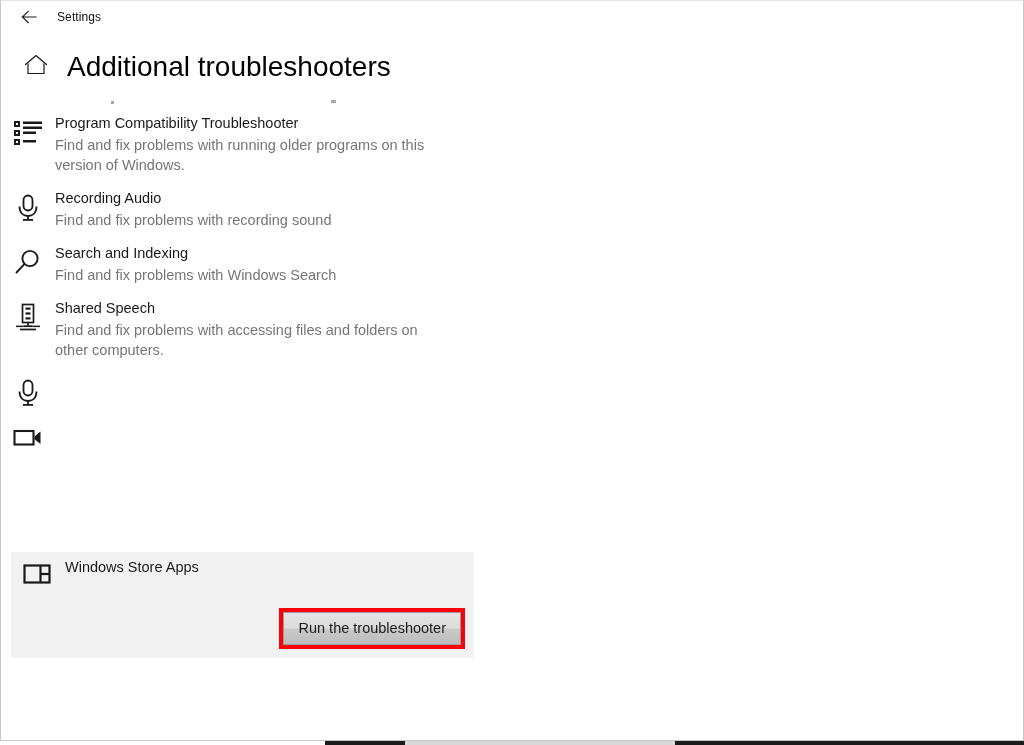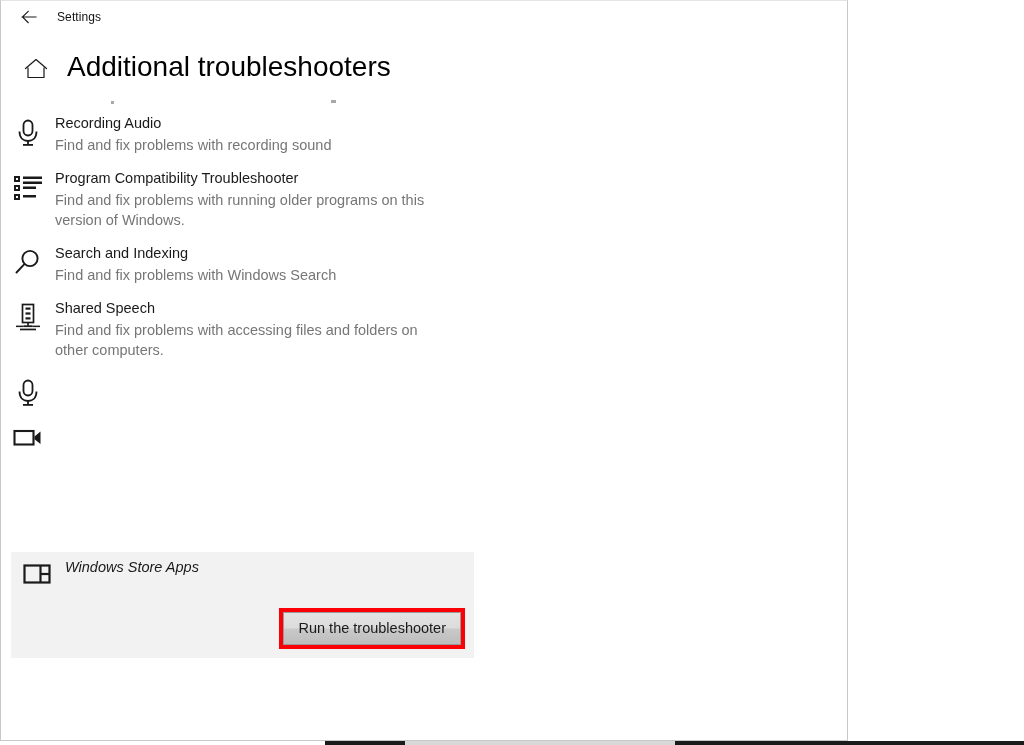--- a/index.html
+++ b/index.html
@@ -13,21 +13,21 @@
     height: 745px;
     overflow: hidden;
     font-family: "Liberation Sans", sans-serif;
     -webkit-font-smoothing: antialiased;
   }
 
   #app-window {
     position: absolute;
     left: 0;
     top: 0;
-    width: 848px;
+    width: 1024px;
     height: 741px;
     background: #ffffff;
     border-left: 1px solid #c8c8c8;
     border-right: 1px solid #c8c8c8;
     border-top: 1px solid #e4e4e4;
     border-bottom: 1px solid #c8c8c8;
     box-sizing: border-box;
     overflow: hidden;
   }
 
@@ -59,21 +59,21 @@
     margin-left: 6px;
     letter-spacing: 0.1px;
   }
 
   
   #page-header {
     position: absolute;
     left: 0;
     top: 48px;
     display: flex;
-    align-items: flex-end;
+    align-items: center;
   }
   #home-icon-wrap {
     width: 42px;
     display: flex;
     justify-content: center;
     align-items: center;
     margin-left: 14px;
   }
   #page-title {
     font-size: 28px;
@@ -147,21 +147,21 @@
   
   #selected-panel {
     position: absolute;
     left: 10px;
     top: 551px;
     width: 463px;
     background: #f2f2f2;
     box-sizing: border-box;
     padding-bottom: 10px;
   }
-  #selected-panel .ts-item { background: transparent; padding-bottom: 4px; font-style: italic; }
+  #selected-panel .ts-item { background: transparent; padding-bottom: 4px; }
 
   #action-row {
     display: flex;
     justify-content: flex-end;
     padding-right: 9px;
     margin-top: 18px;
     height: 40px;
     position: relative;
     text-align: right;
   }
@@ -256,35 +256,20 @@
       <div class="clip-inner">
         <svg width="440" height="26" viewBox="0 0 440 26">
           <rect x="100" y="19" width="3" height="3" fill="#9a9a9a"></rect>
           <rect x="320" y="18" width="5" height="3" fill="#9a9a9a"></rect>
         </svg>
       </div>
     </div>
 
     <div class="ts-item">
       <div class="ts-icon">
-        <svg width="30" height="30" viewBox="0 0 30 30">
-          <rect x="10.5" y="2.5" width="9" height="15" rx="4.5" ry="4.5" fill="none" stroke="#1a1a1a" stroke-width="1.8"></rect>
-          <path d="M6.5 13.5 C6.5 20.5 11 23 15 23 C19 23 23.5 20.5 23.5 13.5" fill="none" stroke="#1a1a1a" stroke-width="1.8"></path>
-          <rect x="14.1" y="22.5" width="1.8" height="4" fill="#1a1a1a"></rect>
-          <rect x="10" y="26" width="10" height="1.8" fill="#1a1a1a"></rect>
-        </svg>
-      </div>
-      <div class="ts-text">
-        <p class="ts-title">Recording Audio</p>
-        <p class="ts-desc">Find and fix problems with recording sound</p>
-      </div>
-    </div>
-
-    <div class="ts-item">
-      <div class="ts-icon">
         <svg width="30" height="28" viewBox="0 0 30 28">
           <rect x="1" y="3" width="6" height="6" fill="#1a1a1a"></rect>
           <rect x="3" y="5" width="2" height="2" fill="#ffffff"></rect>
           <rect x="1" y="12" width="6" height="6" fill="#1a1a1a"></rect>
           <rect x="3" y="14" width="2" height="2" fill="#ffffff"></rect>
           <rect x="1" y="21" width="6" height="6" fill="#1a1a1a"></rect>
           <rect x="3" y="23" width="2" height="2" fill="#ffffff"></rect>
           <rect x="10" y="3.5" width="19" height="2.5" fill="#1a1a1a"></rect>
           <rect x="10" y="8.5" width="19" height="2.5" fill="#1a1a1a"></rect>
           <rect x="10" y="13.5" width="13" height="2.5" fill="#1a1a1a"></rect>
@@ -292,20 +277,35 @@
         </svg>
       </div>
       <div class="ts-text">
         <p class="ts-title">Program Compatibility Troubleshooter</p>
         <p class="ts-desc">Find and fix problems with running older programs on this version of Windows.</p>
       </div>
     </div>
 
     <div class="ts-item">
       <div class="ts-icon">
+        <svg width="30" height="30" viewBox="0 0 30 30">
+          <rect x="10.5" y="2.5" width="9" height="15" rx="4.5" ry="4.5" fill="none" stroke="#1a1a1a" stroke-width="1.8"></rect>
+          <path d="M6.5 13.5 C6.5 20.5 11 23 15 23 C19 23 23.5 20.5 23.5 13.5" fill="none" stroke="#1a1a1a" stroke-width="1.8"></path>
+          <rect x="14.1" y="22.5" width="1.8" height="4" fill="#1a1a1a"></rect>
+          <rect x="10" y="26" width="10" height="1.8" fill="#1a1a1a"></rect>
+        </svg>
+      </div>
+      <div class="ts-text">
+        <p class="ts-title">Recording Audio</p>
+        <p class="ts-desc">Find and fix problems with recording sound</p>
+      </div>
+    </div>
+
+    <div class="ts-item">
+      <div class="ts-icon">
         <svg width="30" height="28" viewBox="0 0 30 28">
           <circle cx="17" cy="10.5" r="7.6" fill="none" stroke="#1a1a1a" stroke-width="1.9"></circle>
           <line x1="11.4" y1="16.2" x2="3.5" y2="24.5" stroke="#1a1a1a" stroke-width="1.9" stroke-linecap="round"></line>
         </svg>
       </div>
       <div class="ts-text">
         <p class="ts-title">Search and Indexing</p>
         <p class="ts-desc">Find and fix problems with Windows Search</p>
       </div>
     </div>

